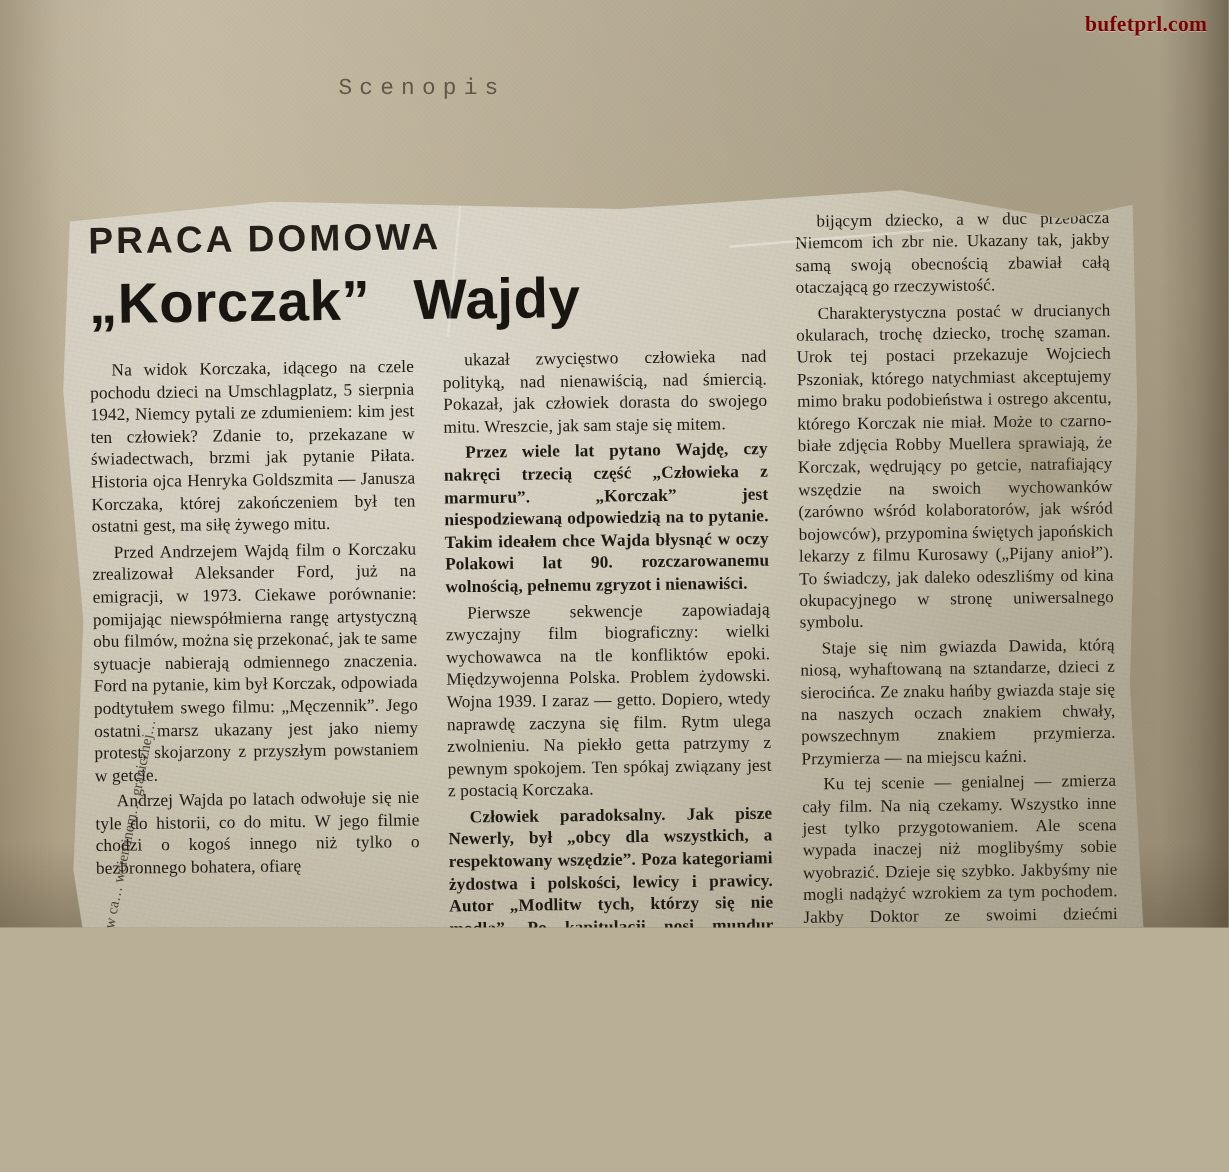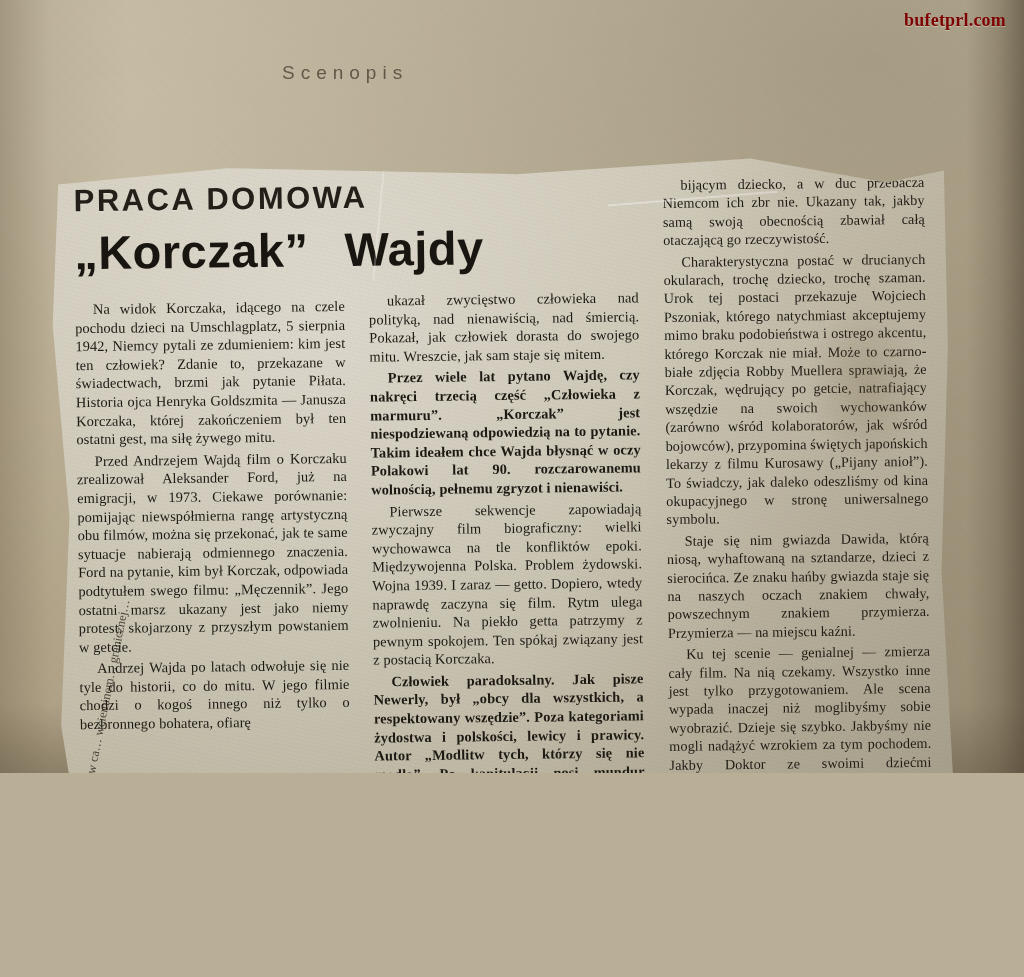--- a/index.html
+++ b/index.html
@@ -72,21 +72,21 @@
     color: #7c0000;
     letter-spacing: .2px;
     text-shadow: 0 1px 0 rgba(255,255,255,.35);
   }
 
   
   #scenopis {
     position: absolute;
     top: 62px;
     left: 282px;
-    font-family: Liberation Sans, sans-serif;
+    font-family: Liberation Mono, monospace;
     font-size: 19px;
     letter-spacing: 6px;
     color: #4d4436;
     opacity: .82;
   }
 
   
   #clipping {
     position: absolute;
     left: 52px;

